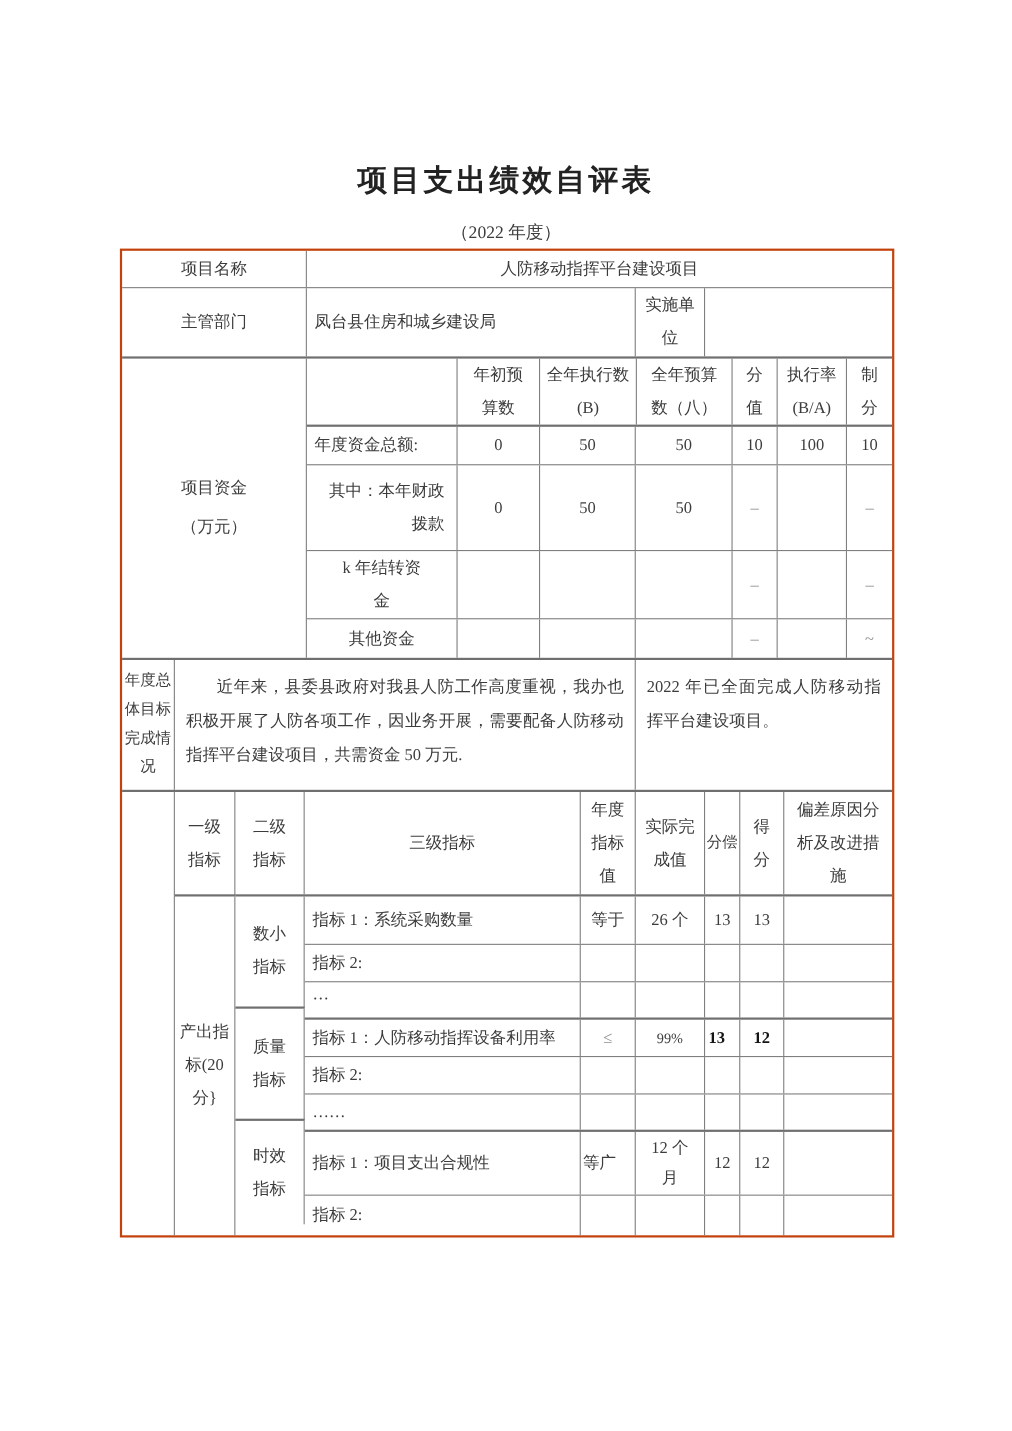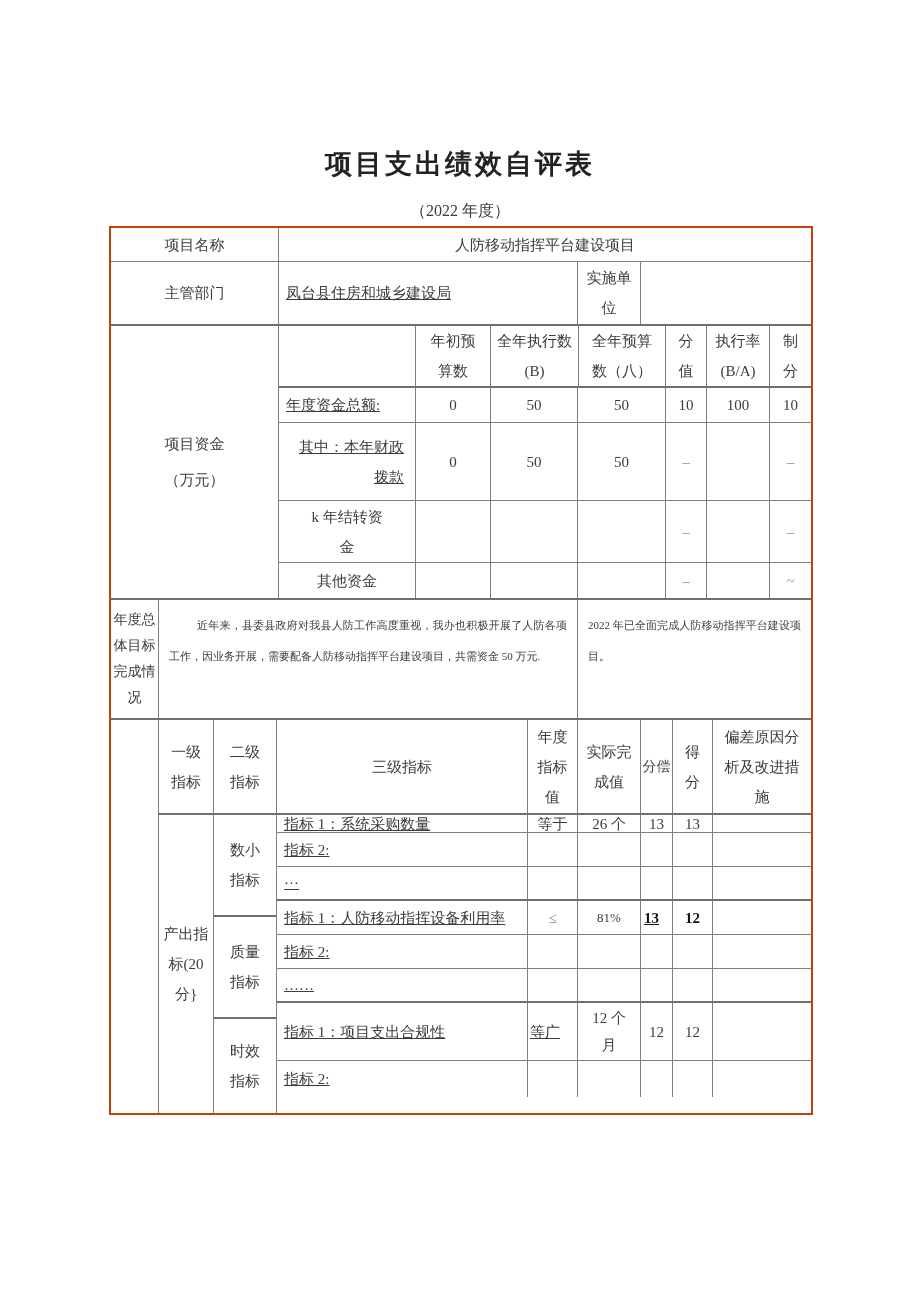--- a/index.html
+++ b/index.html
@@ -27,29 +27,29 @@
   .col { display: flex; flex-direction: column; }
   .c {
     border-right: 1px solid #7f7f7f;
     display: flex; align-items: center; justify-content: center;
     text-align: center; white-space: pre-line;
     font-size: 15px; line-height: 30px; overflow: hidden;
   }
   .c.last { border-right: none; }
   .bb1 { border-bottom: 1px solid #7f7f7f; }
   .bb2 { border-bottom: 2px solid #6f6f6f; }
-  .left { justify-content: flex-start; text-align: left; padding-left: 7px; text-decoration: underline; }
+  .left { justify-content: flex-start; text-align: left; padding-left: 7px; }
   .indent { text-indent: 13px; text-align: right; }
   .dim { color: #8f8f8f; }
   .small { font-size: 13px; }
   .strong { font-weight: bold; color: #141414; }
   .vlabel { font-size: 14px; line-height: 26px; padding: 0 2px; }
   .para {
     display: block; text-align: justify;
-    padding: 10px 10px 0 10px; line-height: 31px; font-size: 11px;
+    padding: 10px 10px 0 10px; line-height: 31px; font-size: 15px;
   }
   .para.ind { text-indent: 28px; }
   .wrapcell { padding: 0 5px; }
   .f1 { flex: 1; }
 </style>
 </head>
 <body>
 
 <div class="doc-title">项目支出绩效自评表</div>
 <div class="doc-subtitle">（2022 年度）</div>
@@ -167,21 +167,21 @@
         <div class="col" style="width:63px">
           <div class="c bb2" style="height:102px;width:63px">数小
 指标</div>
           <div class="c bb2" style="height:102px;width:63px">质量
 指标</div>
           <div class="c" style="height:94px;width:63px">时效
 指标</div>
         </div>
         <div class="col f1">
 
-          <div class="row bb1" style="height:18px">
+          <div class="row bb1" style="height:44px">
             <div class="c left" style="width:251px">指标 1：系统采购数量</div>
             <div class="c" style="width:50px">等于</div>
             <div class="c" style="width:63px">26 个</div>
             <div class="c" style="width:32px">13</div>
             <div class="c" style="width:40px">13</div>
             <div class="c last f1"></div>
           </div>
 
           <div class="row bb1" style="height:34px">
             <div class="c left" style="width:251px">指标 2:</div>
@@ -197,21 +197,21 @@
             <div class="c" style="width:50px"></div>
             <div class="c" style="width:63px"></div>
             <div class="c" style="width:32px"></div>
             <div class="c" style="width:40px"></div>
             <div class="c last f1"></div>
           </div>
 
           <div class="row bb1" style="height:34px">
             <div class="c left" style="width:251px">指标 1：人防移动指挥设备利用率</div>
             <div class="c dim" style="width:50px">≤</div>
-            <div class="c small" style="width:63px">81%</div>
+            <div class="c small" style="width:63px">99%</div>
             <div class="c strong left" style="width:32px;padding-left:3px">13</div>
             <div class="c strong" style="width:40px">12</div>
             <div class="c last f1"></div>
           </div>
 
           <div class="row bb1" style="height:34px">
             <div class="c left" style="width:251px">指标 2:</div>
             <div class="c" style="width:50px"></div>
             <div class="c" style="width:63px"></div>
             <div class="c" style="width:32px"></div>

